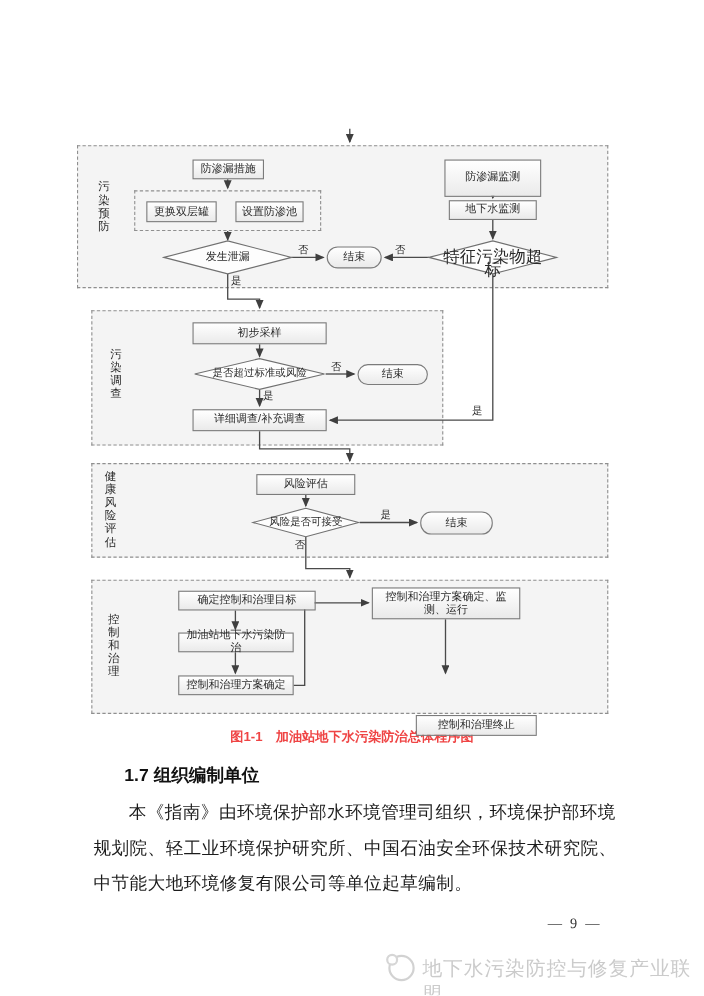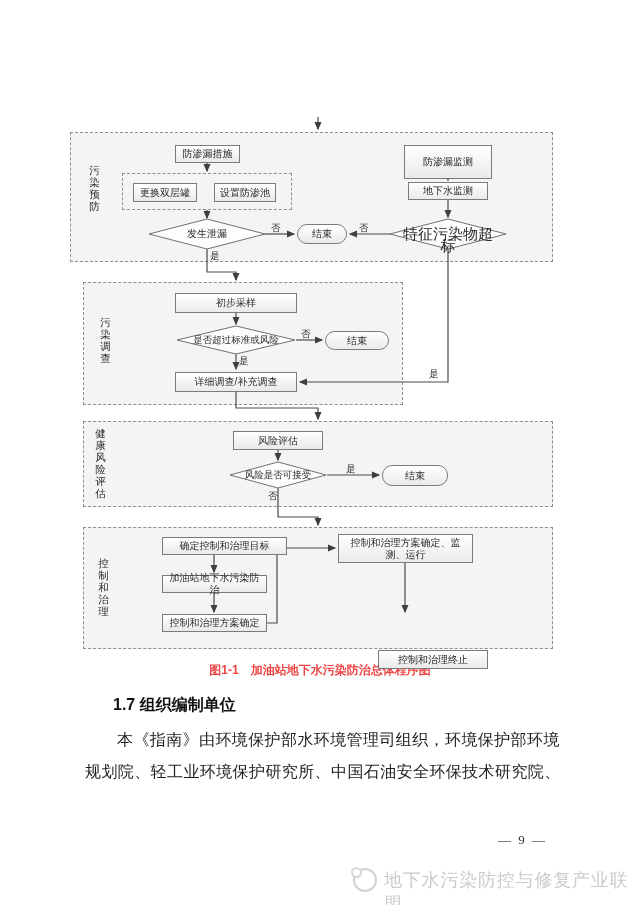--- a/index.html
+++ b/index.html
@@ -119,20 +119,21 @@
   <div class="box" style="left:338px;top:534px;width:135px;height:29px;">控制和治理方案确定、监测、运行</div>
   <div class="box" style="left:338px;top:650px;width:110px;height:19px;margin-left:40px;">控制和治理终止</div>
 
   <div class="caption" style="top:662px;">图1-1　加油站地下水污染防治总体程序图</div>
 
   <div class="heading" style="left:113px;top:695px;">1.7 组织编制单位</div>
 
   <div class="bodytext" style="left:85px;top:724px;width:482px;">
     <div class="line indent">本《指南》由环境保护部水环境管理司组织，环境保护部环境</div>
     <div class="line">规划院、轻工业环境保护研究所、中国石油安全环保技术研究院、</div>
+    <div class="line">中节能大地环境修复有限公司等单位起草编制。</div>
   </div>
 
   <div class="pagenum" style="left:498px;top:832px;">— 9 —</div>
 
   <div class="watermark-icon" style="left:353px;top:868px;"></div>
   <div class="watermark-text" style="left:384px;top:868px;">地下水污染防控与修复产业联盟</div>
 
 </div>
 
 </body></html>

